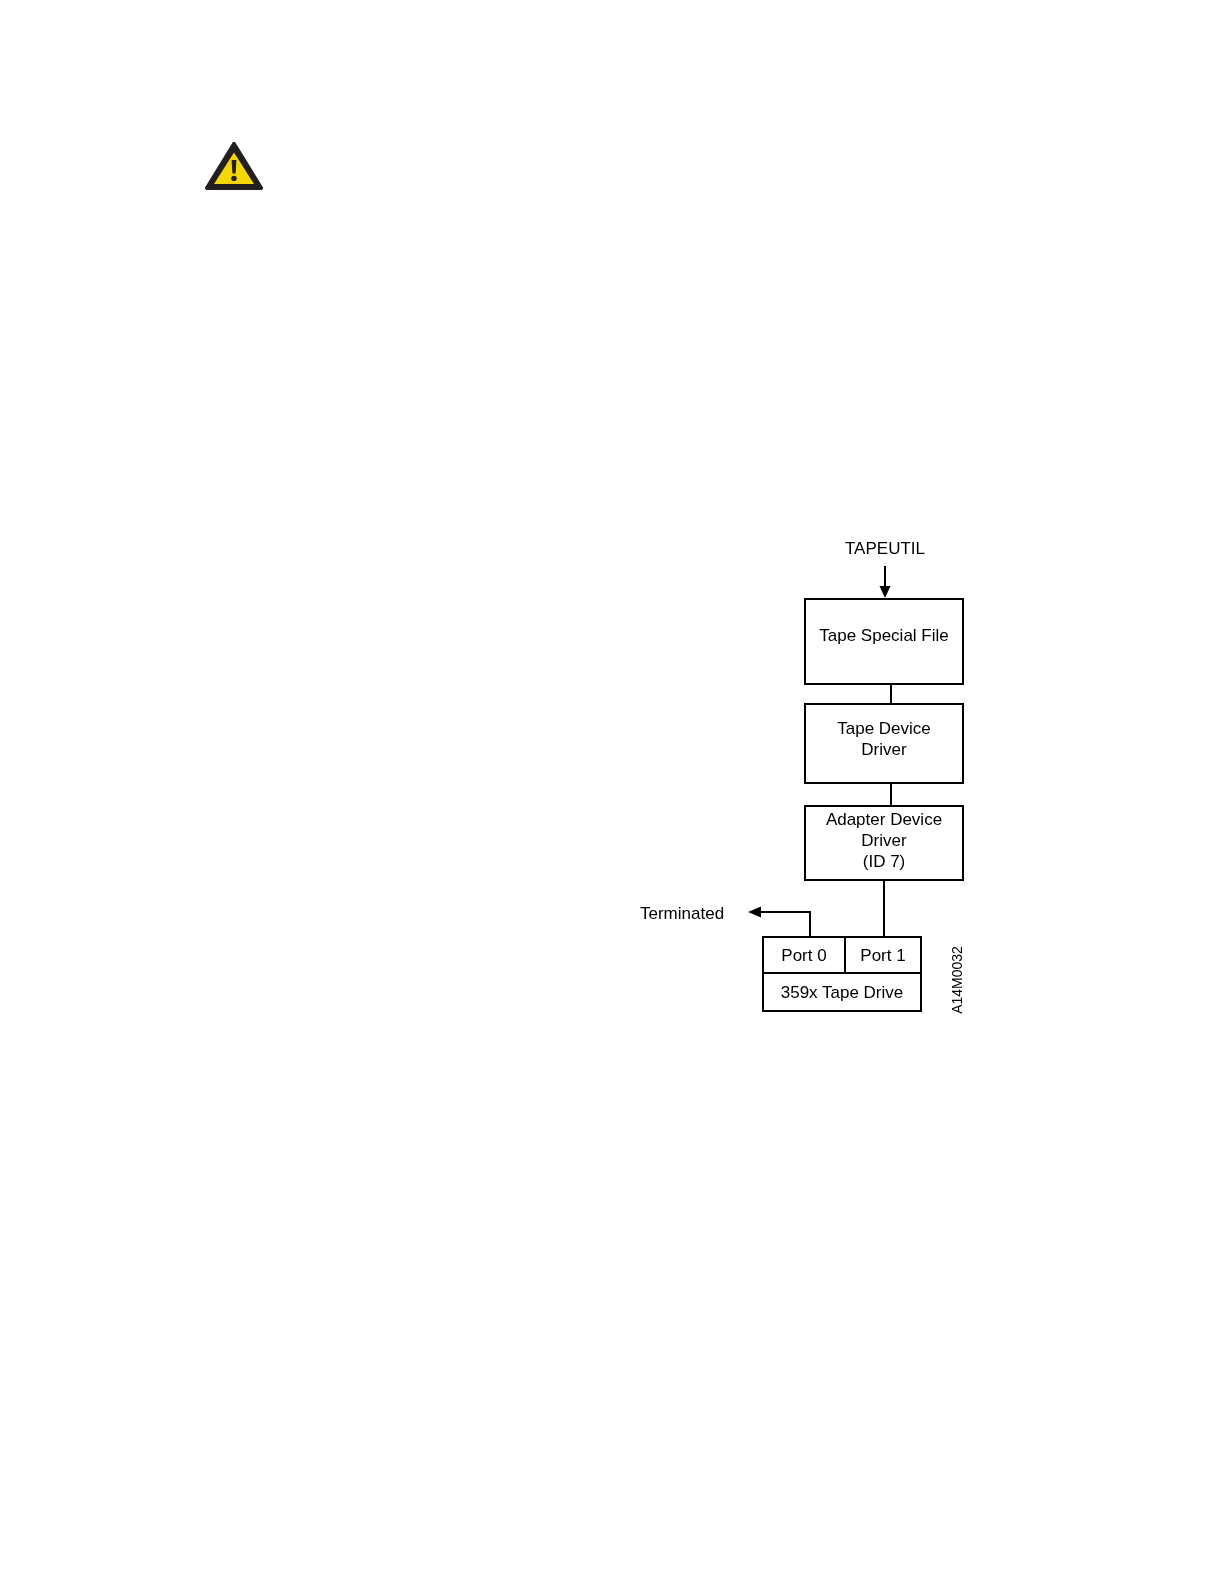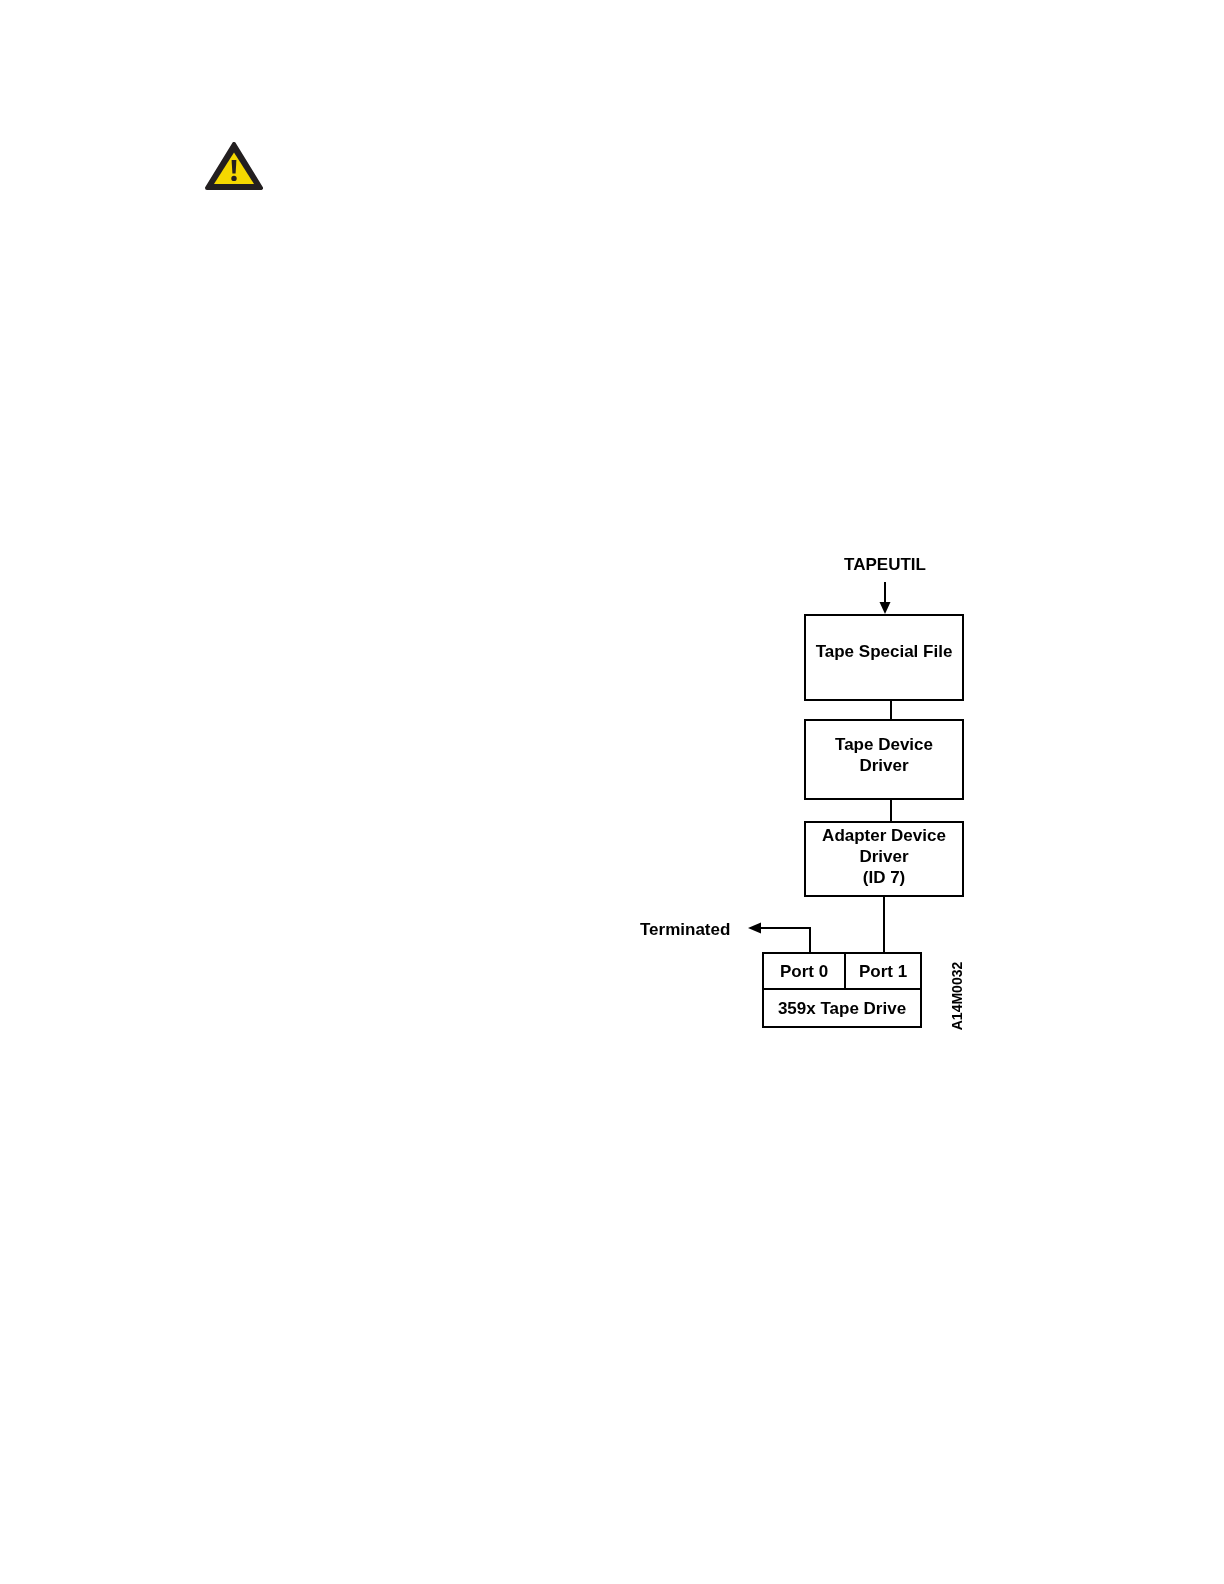--- a/index.html
+++ b/index.html
@@ -22,24 +22,23 @@
     left: 205px;
     top: 142px;
     width: 58px;
     height: 48px;
   }
 
   
   #figure {
     position: absolute;
     left: 600px;
-    top: 516px;
+    top: 500px;
     width: 420px;
     height: 560px;
-    font-weight: bold;
   }
   #figure svg {
     display: block;
   }
 
   .dgm-box-text {
     font-family: "Liberation Sans", sans-serif;
     font-size: 17px;
     fill: #000000;
     text-anchor: middle;

